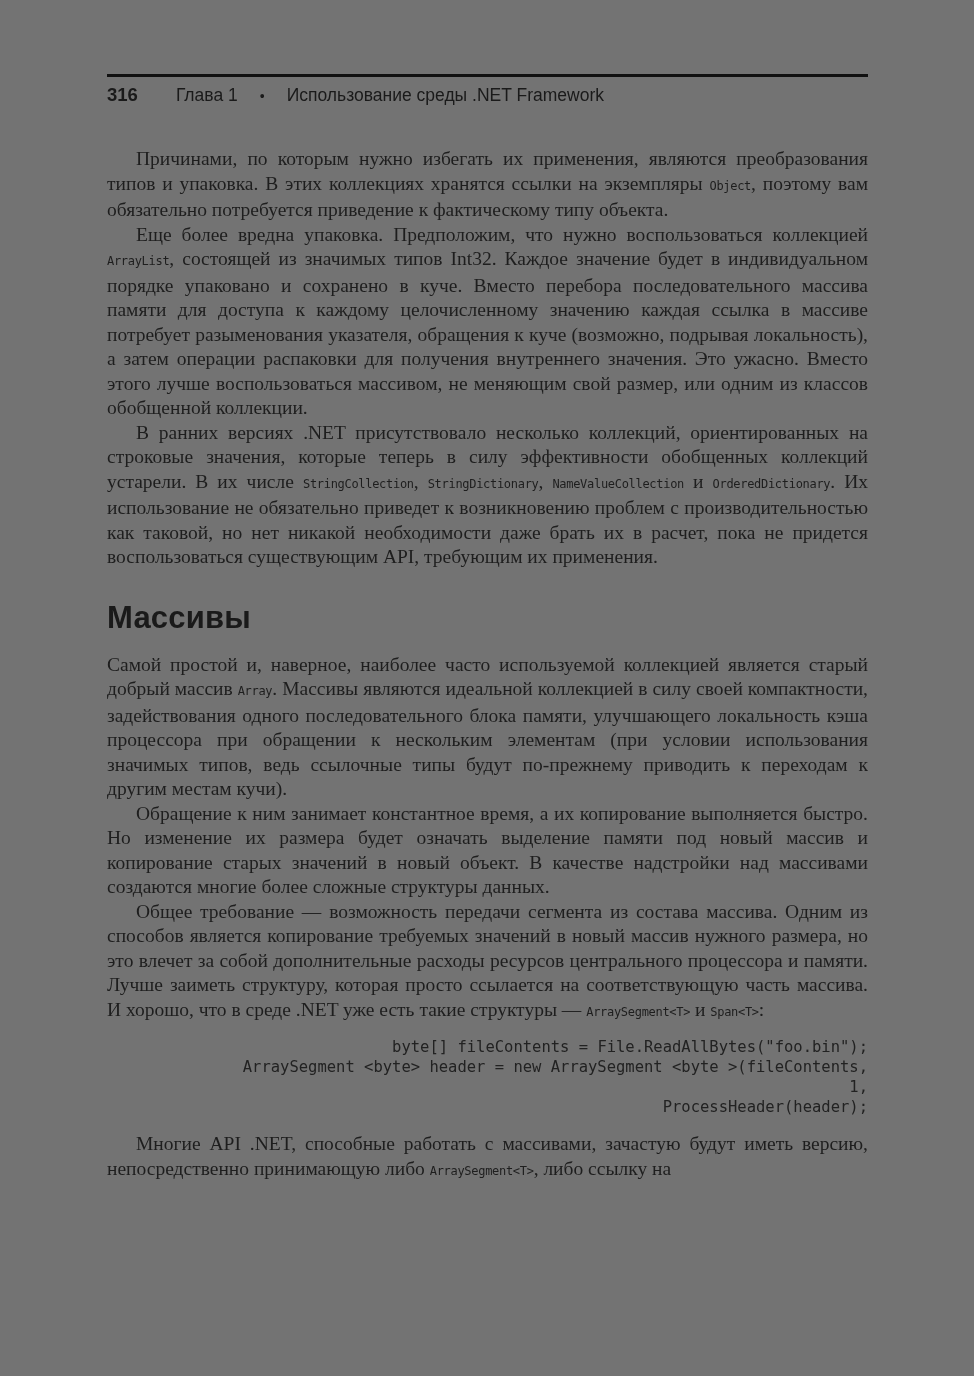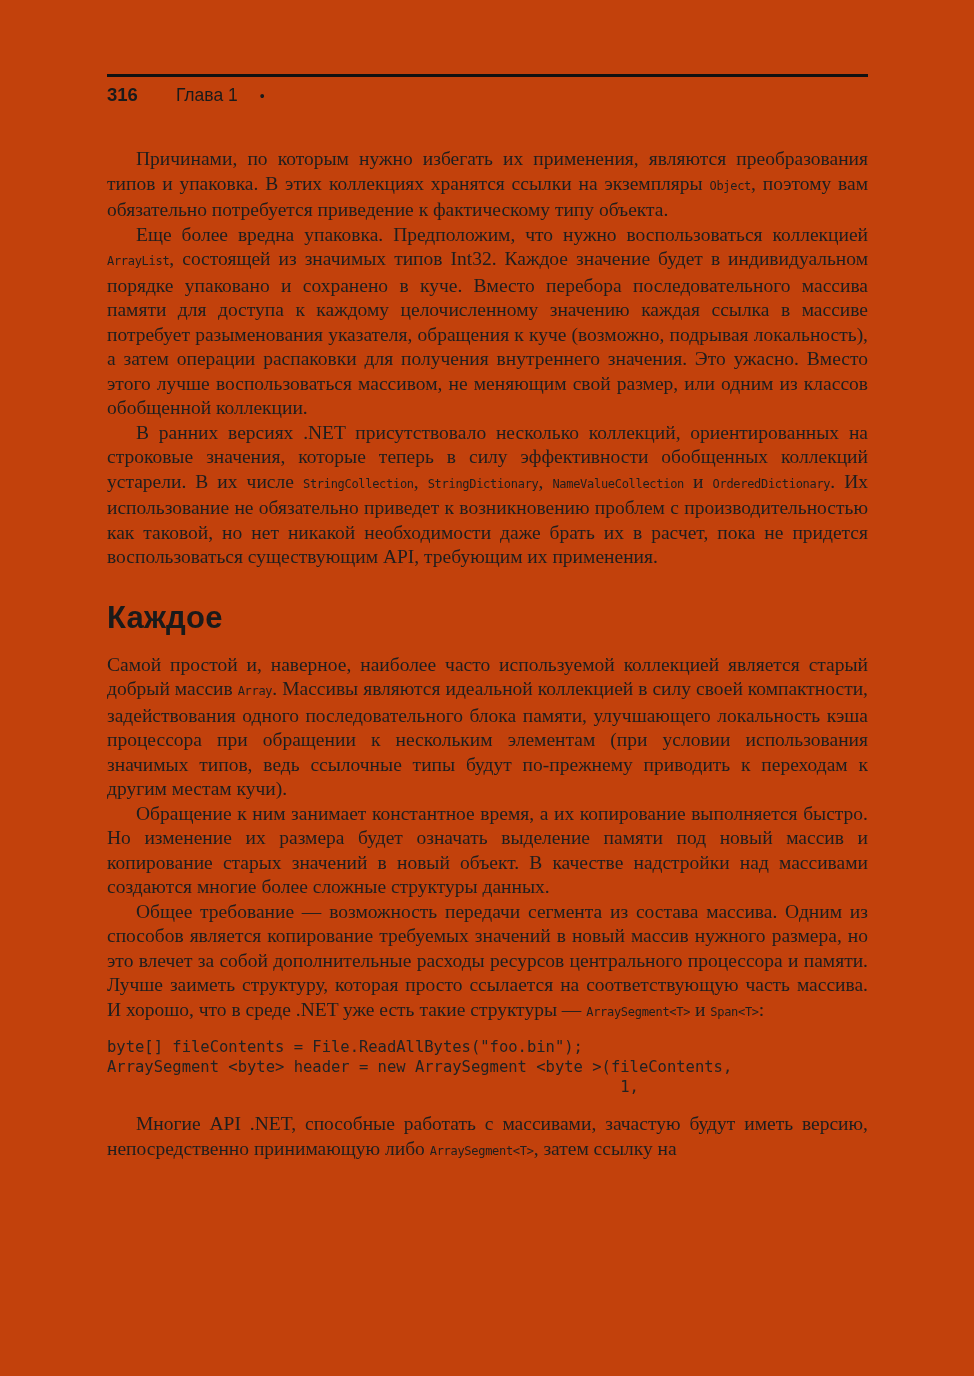--- a/index.html
+++ b/index.html
@@ -15,21 +15,21 @@
     color: #1e1e1e;
     -webkit-font-smoothing: antialiased;
   }
   .page {
     position: absolute;
     top: 0; left: 0;
     width: 974px;
     height: 1376px;
     box-sizing: border-box;
     padding: 74px 106px 0 107px;
-    background: #c2410c;
+    background: #737373;
   }
   
   .header-rule {
     height: 0;
     border-top: 3px solid #111;
     margin-bottom: 7px;
   }
   .header-line {
     display: flex;
     align-items: baseline;
@@ -79,45 +79,48 @@
     color: #1a1a1a;
     margin: 30px 0 17px 0;
     letter-spacing: 0.2px;
   }
   .code-block {
     margin: 13px 0 15px 0;
     font-family: "DejaVu Sans Mono", monospace;
     font-size: 15.5px;
     line-height: 20px;
     color: #222;
+    text-align: right;
   }
   .code-line {
     white-space: pre;
   }
 </style>
 </head>
 <body>
 
 <div class="page">
   <header>
     <div class="header-rule"></div>
     <div class="header-line">
       <span class="pagenum">316</span>
       <span class="chapter">Глава 1</span>
       <span class="bullet">•</span>
+      <span class="chtitle">Использование среды .NET Framework</span>
     </div>
   </header>
   <main class="content" id="content">
       <p class="body-paragraph indent"><span class="text-run">Причинами, по которым нужно избегать их применения, являются преобразования типов и упаковка. В этих коллекциях хранятся ссылки на экземпляры </span><span class="inline-code">Object</span><span class="text-run">, поэтому вам обязательно потребуется приведение к фактическому типу объекта.</span></p>
       <p class="body-paragraph indent"><span class="text-run">Еще более вредна упаковка. Предположим, что нужно воспользоваться коллекцией </span><span class="inline-code">ArrayList</span><span class="text-run">, состоящей из значимых типов Int32. Каждое значение будет в индивидуальном порядке упаковано и сохранено в куче. Вместо перебора последовательного массива памяти для доступа к каждому целочисленному значению каждая ссылка в массиве потребует разыменования указателя, обращения к куче (возможно, подрывая локальность), а затем операции распаковки для получения внутреннего значения. Это ужасно. Вместо этого лучше воспользоваться массивом, не меняющим свой размер, или одним из классов обобщенной коллекции.</span></p>
       <p class="body-paragraph indent"><span class="text-run">В ранних версиях .NET присутствовало несколько коллекций, ориентированных на строковые значения, которые теперь в силу эффективности обобщенных коллекций устарели. В их числе </span><span class="inline-code">StringCollection</span><span class="text-run">, </span><span class="inline-code">StringDictionary</span><span class="text-run">, </span><span class="inline-code">NameValueCollection</span><span class="text-run"> и </span><span class="inline-code">OrderedDictionary</span><span class="text-run">. Их использование не обязательно приведет к возникновению проблем с производительностью как таковой, но нет никакой необходимости даже брать их в расчет, пока не придется воспользоваться существующим API, требующим их применения.</span></p>
-      <h2 class="section-heading">Каждое</h2>
+      <h2 class="section-heading">Массивы</h2>
       <p class="body-paragraph"><span class="text-run">Самой простой и, наверное, наиболее часто используемой коллекцией является старый добрый массив </span><span class="inline-code">Array</span><span class="text-run">. Массивы являются идеальной коллекцией в силу своей компактности, задействования одного последовательного блока памяти, улучшающего локальность кэша процессора при обращении к нескольким элементам (при условии использования значимых типов, ведь ссылочные типы будут по-прежнему приводить к переходам к другим местам кучи).</span></p>
       <p class="body-paragraph indent"><span class="text-run">Обращение к ним занимает константное время, а их копирование выполняется быстро. Но изменение их размера будет означать выделение памяти под новый массив и копирование старых значений в новый объект. В качестве надстройки над массивами создаются многие более сложные структуры данных.</span></p>
       <p class="body-paragraph indent"><span class="text-run">Общее требование — возможность передачи сегмента из состава массива. Одним из способов является копирование требуемых значений в новый массив нужного размера, но это влечет за собой дополнительные расходы ресурсов центрального процессора и памяти. Лучше заиметь структуру, которая просто ссылается на соответствующую часть массива. И хорошо, что в среде .NET уже есть такие структуры — </span><span class="inline-code">ArraySegment&lt;T&gt;</span><span class="text-run"> и </span><span class="inline-code">Span&lt;T&gt;</span><span class="text-run">:</span></p>
       <div class="code-block">
         <div class="code-line">byte[] fileContents = File.ReadAllBytes("foo.bin");</div>
         <div class="code-line">ArraySegment &lt;byte&gt; header = new ArraySegment &lt;byte &gt;(fileContents,</div>
         <div class="code-line">                                                       1,</div>
+        <div class="code-line">ProcessHeader(header);</div>
       </div>
-      <p class="body-paragraph indent"><span class="text-run">Многие API .NET, способные работать с массивами, зачастую будут иметь версию, непосредственно принимающую либо </span><span class="inline-code">ArraySegment&lt;T&gt;</span><span class="text-run">, затем ссылку на</span></p>
+      <p class="body-paragraph indent"><span class="text-run">Многие API .NET, способные работать с массивами, зачастую будут иметь версию, непосредственно принимающую либо </span><span class="inline-code">ArraySegment&lt;T&gt;</span><span class="text-run">, либо ссылку на</span></p>
     </main>
 </div>
 
 </body></html>

